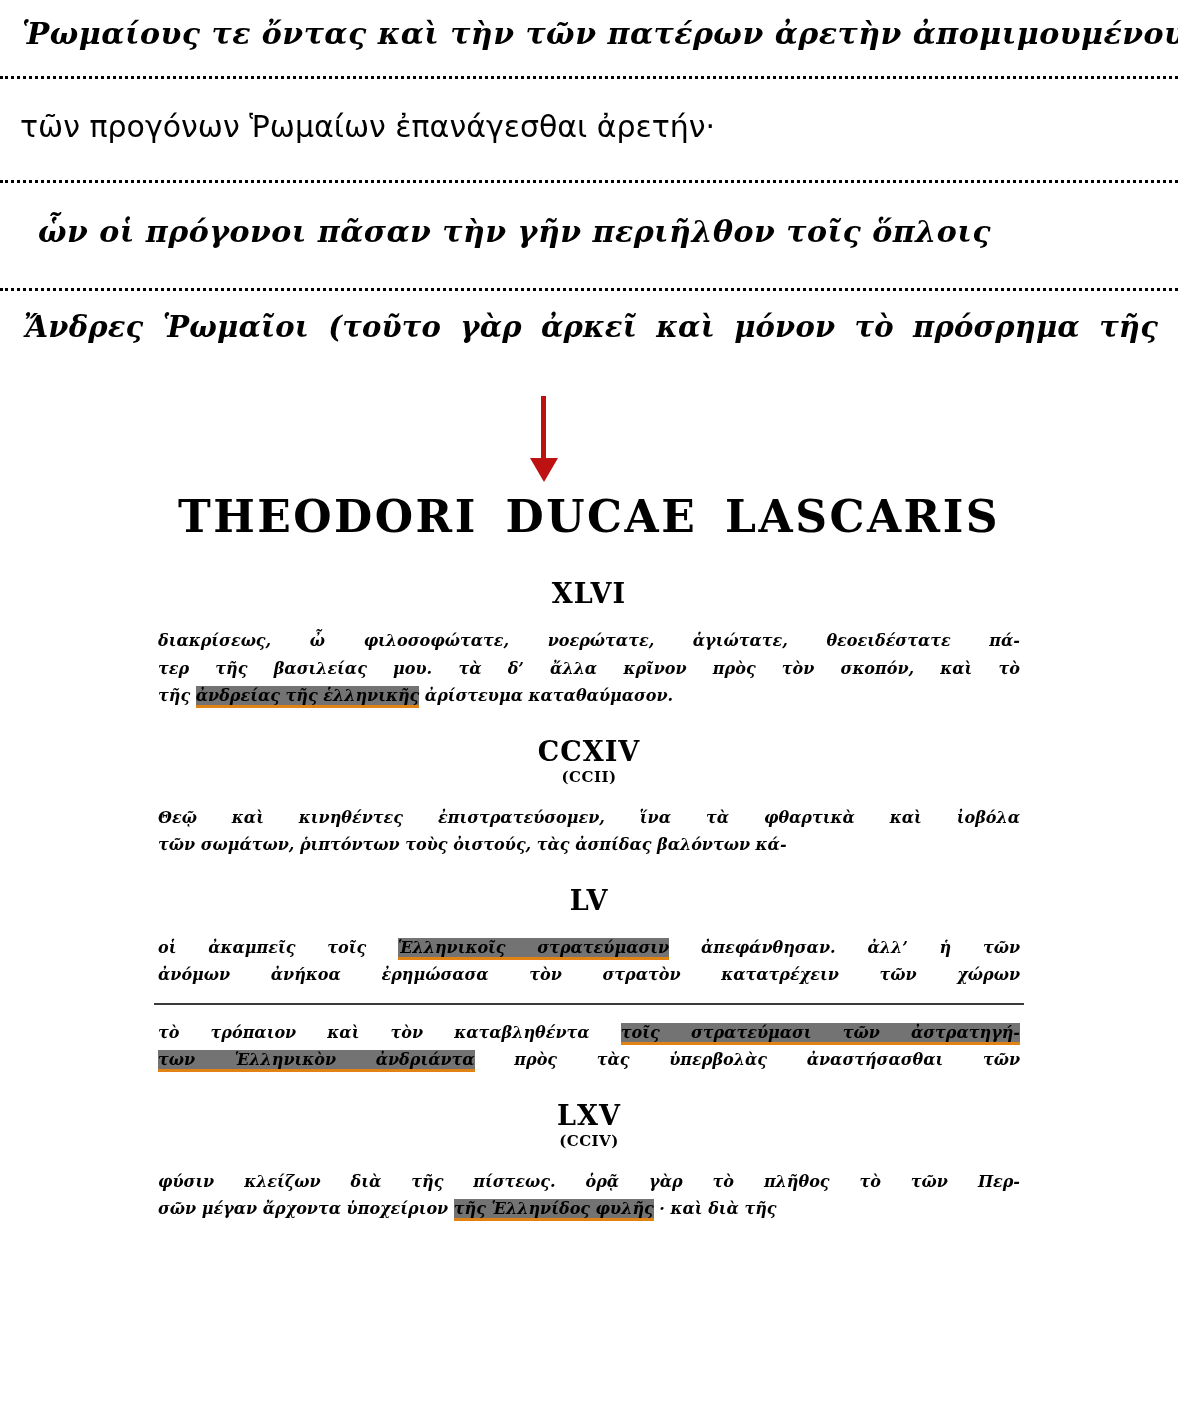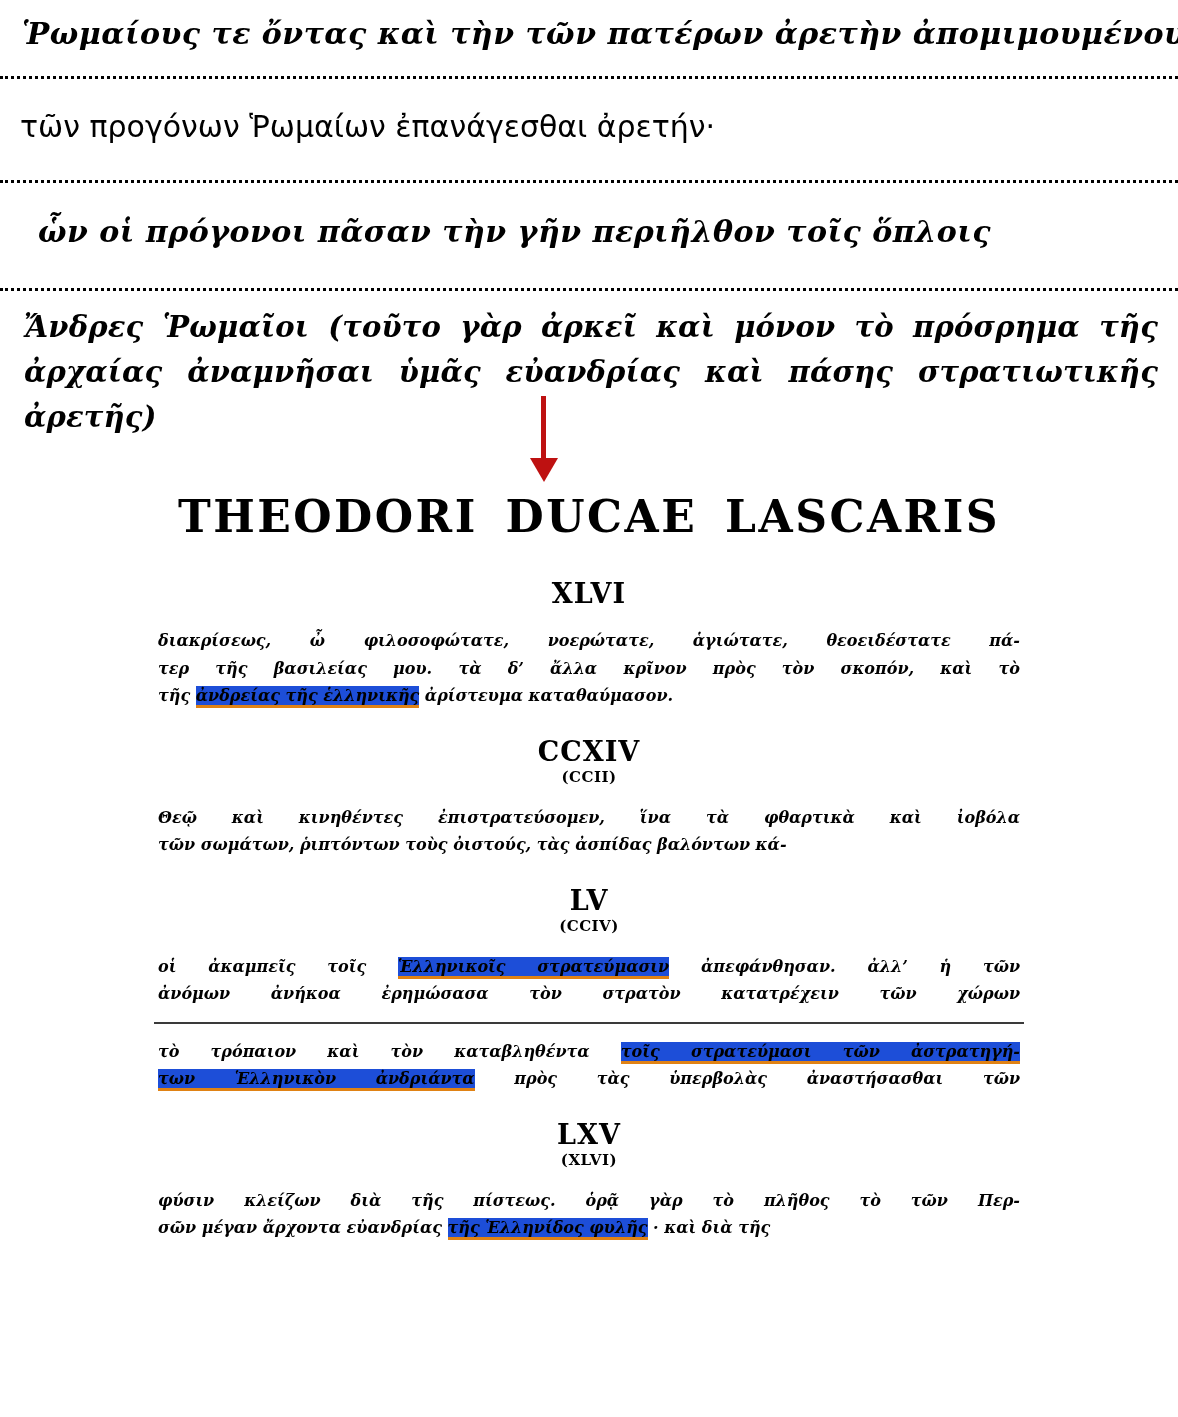--- a/index.html
+++ b/index.html
@@ -144,21 +144,21 @@
     margin: 12px auto;
     width: 862px;
     text-align: justify;
     text-align-last: justify;
   }
   .body-text .ln {
     display: block;
     white-space: nowrap;
   }
   .hl {
-    background: #1d4ed8;
+    background: #737373;
     border-bottom: 3px solid #e08214;
     padding-bottom: 0px;
     box-decoration-break: clone;
     -webkit-box-decoration-break: clone;
   }
   .rule {
     width: 870px;
     height: 0;
     border-top: 2px solid #3a3a3a;
     margin: 0 auto;
@@ -181,21 +181,20 @@
   <div class="q-line q-upright" id="q2">τῶν προγόνων Ῥωμαίων ἐπανάγεσθαι ἀρετήν·</div>
 
   <div class="dotted-sep" id="sep2"></div>
 
   <div class="q-line q-italic" id="q3">ὧν οἱ πρόγονοι πᾶσαν τὴν γῆν περιῆλθον τοῖς ὅπλοις</div>
 
   <div class="dotted-sep" id="sep3"></div>
 
   <div id="q4">
     <span class="l1">Ἄνδρες Ῥωμαῖοι (τοῦτο γὰρ ἀρκεῖ καὶ μόνον τὸ πρόσρημα τῆς</span>
-    <span class="l2">ἀρχαίας ἀναμνῆσαι ὑμᾶς εὐανδρίας καὶ πάσης στρατιωτικῆς ἀρετῆς)</span>
   </div>
 </div>
 
 <div class="arrow">
   <div class="shaft"></div>
   <div class="head"></div>
 </div>
 
 <div class="page">
   <div class="doc-title">THEODORI DUCAE LASCARIS</div>
@@ -211,33 +210,32 @@
       <div class="sec">
         <div class="sec-num sp-t2">CCXIV</div>
         <div class="sec-sub">(CCII)</div>
         <div class="body-text sp-t4">
           <div class="ln"><span>Θεῷ καὶ κινηθέντες ἐπιστρατεύσομεν, ἵνα τὰ φθαρτικὰ καὶ ἰοβόλα</span></div>
           <div class="ln" style="text-align-last: left;"><span>τῶν σωμάτων, ῥιπτόντων τοὺς ὀιστούς, τὰς ἀσπίδας βαλόντων κά-</span></div>
         </div>
       </div>
       <div class="sec">
         <div class="sec-num sp-t2">LV</div>
-        <div class="sec-sub">(CCIV)</div>
         <div class="body-text sp-t4">
           <div class="ln"><span>οἱ ἀκαμπεῖς τοῖς </span><span class="hl">Ἑλληνικοῖς στρατεύμασιν</span><span> ἀπεφάνθησαν. ἀλλ’ ἡ τῶν</span></div>
           <div class="ln"><span>ἀνόμων ἀνήκοα ἐρημώσασα τὸν στρατὸν κατατρέχειν τῶν χώρων</span></div>
         </div>
         <div class="rule sp-t5"></div>
         <div class="body-text sp-t5">
           <div class="ln"><span>τὸ τρόπαιον καὶ τὸν καταβληθέντα </span><span class="hl">τοῖς στρατεύμασι τῶν ἀστρατηγή-</span></div>
           <div class="ln"><span class="hl">των Ἑλληνικὸν ἀνδριάντα</span><span> πρὸς τὰς ὑπερβολὰς ἀναστήσασθαι τῶν</span></div>
         </div>
       </div>
       <div class="sec">
         <div class="sec-num sp-t2">LXV</div>
-        <div class="sec-sub">(XLVI)</div>
+        <div class="sec-sub">(CCIV)</div>
         <div class="body-text sp-t4">
           <div class="ln"><span>φύσιν κλείζων διὰ τῆς πίστεως. ὁρᾷ γὰρ τὸ πλῆθος τὸ τῶν Περ-</span></div>
-          <div class="ln" style="text-align-last: left;"><span>σῶν μέγαν ἄρχοντα εὐανδρίας </span><span class="hl">τῆς Ἑλληνίδος φυλῆς</span><span> · καὶ διὰ τῆς</span></div>
+          <div class="ln" style="text-align-last: left;"><span>σῶν μέγαν ἄρχοντα ὑποχείριον </span><span class="hl">τῆς Ἑλληνίδος φυλῆς</span><span> · καὶ διὰ τῆς</span></div>
         </div>
       </div>
     </div>
 </div>
 
 </body></html>

